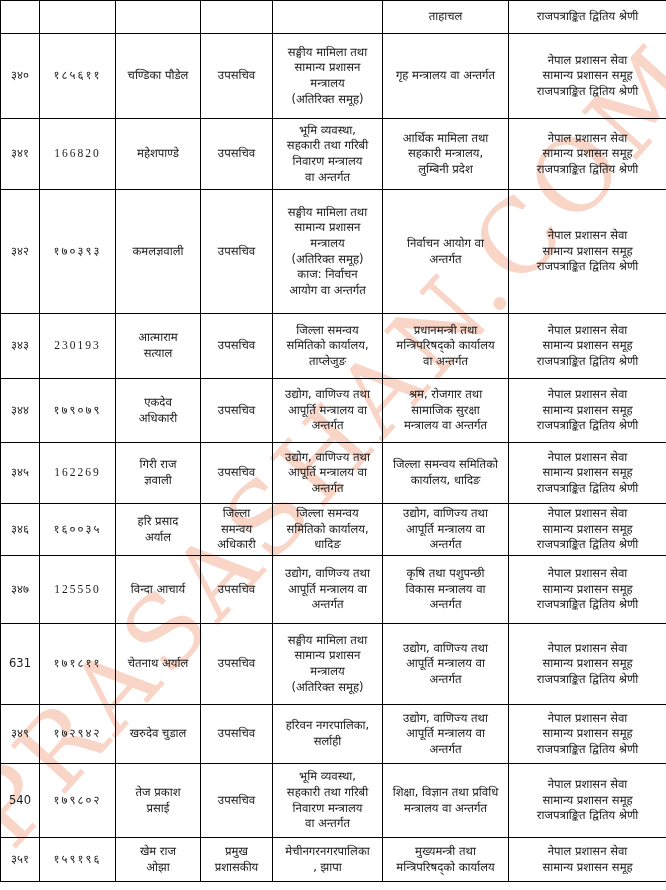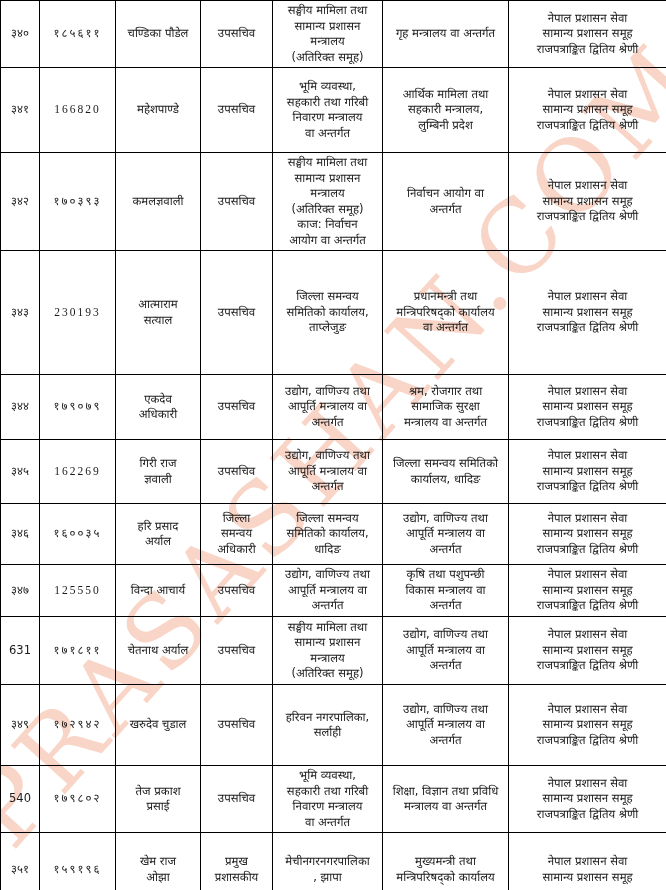--- a/index.html
+++ b/index.html
@@ -52,20 +52,29 @@
       <col style="width:39px">
       <col style="width:76px">
       <col style="width:85px">
       <col style="width:72px">
       <col style="width:110px">
       <col style="width:126px">
       <col style="width:158px">
     </colgroup>
     <tbody id="table-body">
         <tr>
+          <td class="c-sn"></td>
+          <td class="c-id"></td>
+          <td class="c-name"></td>
+          <td class="c-post"></td>
+          <td class="c-office"></td>
+          <td class="c-assignment">ताहाचल</td>
+          <td class="c-service">राजपत्राङ्कित द्वितिय श्रेणी</td>
+        </tr>
+        <tr>
           <td class="c-sn">३४०</td>
           <td class="c-id">१८५६११</td>
           <td class="c-name">चण्डिका पौडेल</td>
           <td class="c-post">उपसचिव</td>
           <td class="c-office">सङ्घीय मामिला तथा
 सामान्य प्रशासन
 मन्त्रालय
 (अतिरिक्त समूह)</td>
           <td class="c-assignment">गृह मन्त्रालय वा अन्तर्गत</td>
           <td class="c-service">नेपाल प्रशासन सेवा

